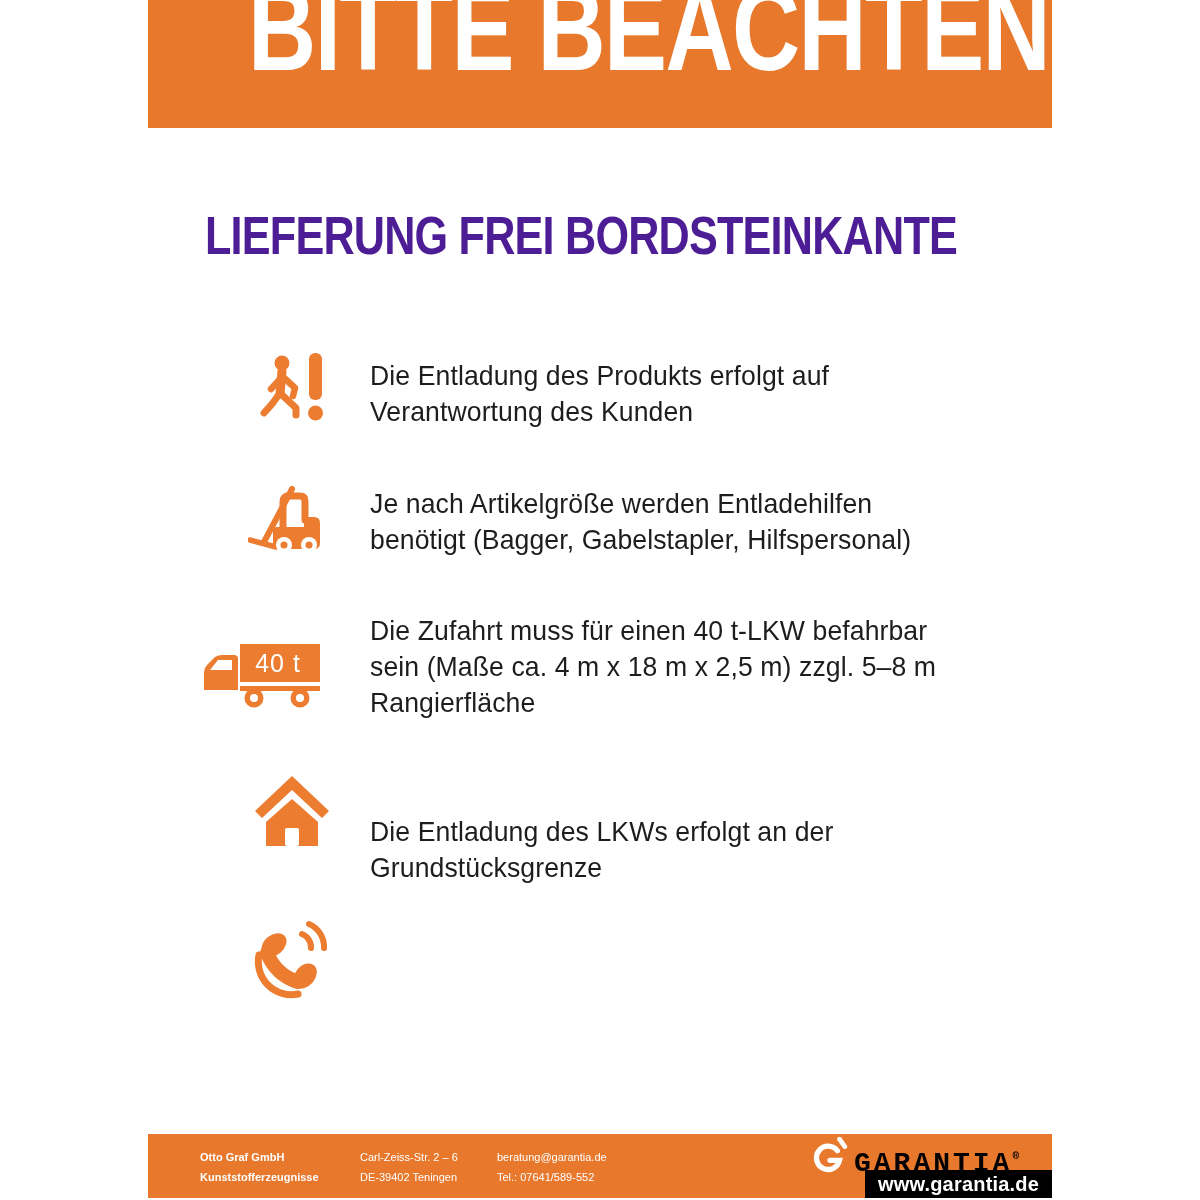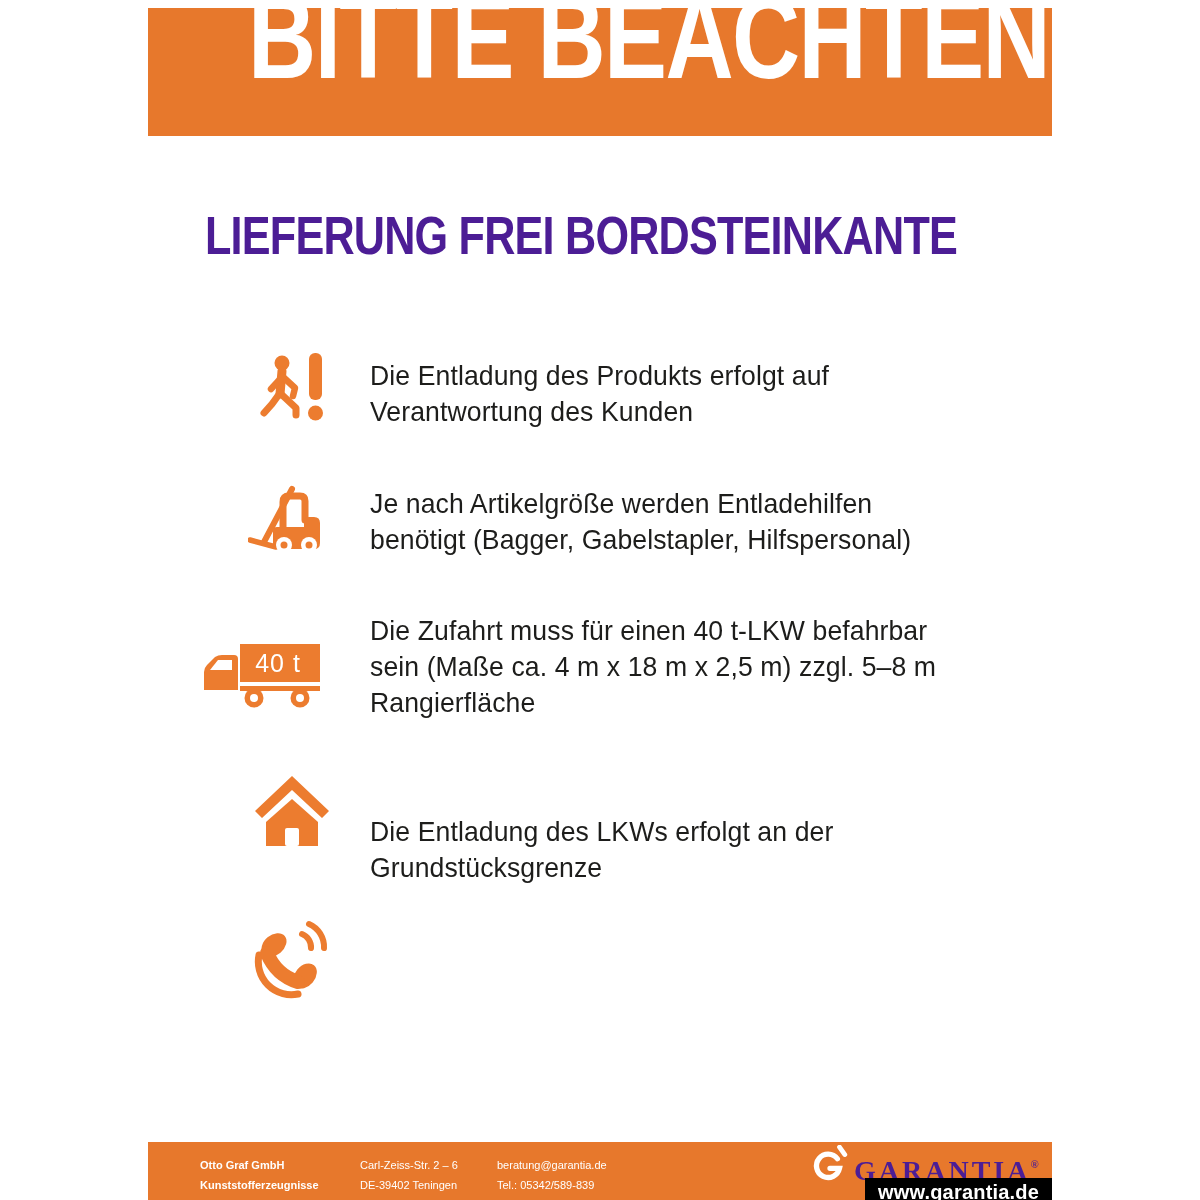--- a/index.html
+++ b/index.html
@@ -1,39 +1,39 @@
 <!DOCTYPE html>
 <html><head>
 <meta charset="utf-8">
 <style>
   html,body{margin:0;padding:0;background:#fff;}
   .page{position:relative;width:1200px;height:1200px;background:#ffffff;
         font-family:"Liberation Sans",sans-serif;overflow:hidden;}
-  .bar{position:absolute;left:148px;width:904px;background:#e7782c;margin-top:8px;}
+  .bar{position:absolute;left:148px;width:904px;background:#e7782c;}
   .header-bar{top:0;height:128px;}
   .header-title{position:absolute;left:0;right:0;top:-30px;text-align:center;
         color:#ffffff;font-weight:bold;font-size:118px;line-height:118px;white-space:nowrap;}
   .header-title .cond{display:inline-block;transform:scaleX(0.8);transform-origin:50% 0;letter-spacing:-2px;}
   .main-heading{position:absolute;left:205px;top:208px;color:#4c1d95;font-weight:bold;
         font-size:54px;line-height:54px;white-space:nowrap;}
   .main-heading .cond{display:inline-block;transform:scaleX(0.8);transform-origin:0 50%;letter-spacing:-1px;}
   .icon-box{position:absolute;}
   .icon-box svg{width:100%;height:100%;display:block;}
   .item-text{position:absolute;left:370px;color:#1d1d1b;font-size:28px;line-height:36px;}
   .item-text .itxt{display:inline-block;transform:scaleX(0.95);transform-origin:0 0;
         white-space:pre-line;letter-spacing:0.1px;}
   .footer-bar{top:1134px;height:64px;}
   .f-col{position:absolute;top:13px;color:#ffffff;font-size:11px;line-height:20px;white-space:nowrap;}
   .f-col.bold{font-weight:bold;}
   .f-company{left:52px;}
   .f-address{left:212px;}
   .f-contact{left:349px;}
   .g-mark{position:absolute;left:664px;top:3px;width:36px;height:38px;}
-  .brand-name{position:absolute;left:706px;top:7px;color:#4c1d95;
-        font-family:Liberation Serif, serif;font-weight:bold;font-size:28px;line-height:30px;letter-spacing:3px;}
+  .brand-name{position:absolute;left:706px;top:7px;color:#000000;
+        font-family:Liberation Mono, monospace;font-weight:bold;font-size:28px;line-height:30px;letter-spacing:3px;}
   .brand-name .reg{font-size:11px;letter-spacing:0;vertical-align:12px;}
   .www-box{position:absolute;left:717px;top:36px;width:187px;height:28px;background:#000000;text-align:center;}
   .www-text{color:#ffffff;font-weight:bold;font-size:20px;line-height:28px;letter-spacing:0.2px;}
 </style>
 </head>
 <body>
 
 <div class="page">
 
   <div class="bar header-bar">
@@ -129,21 +129,21 @@
       <div>Kunststofferzeugnisse</div>
     </div>
 
     <div class="f-col f-address">
       <div>Carl-Zeiss-Str. 2 – 6</div>
       <div>DE-39402 Teningen</div>
     </div>
 
     <div class="f-col f-contact">
       <div>beratung@garantia.de</div>
-      <div>Tel.: 05342/589-839</div>
+      <div>Tel.: 07641/589-552</div>
     </div>
 
     <div class="g-mark">
       <svg viewBox="0 0 34 38" fill="none" stroke="#ffffff">
         <path d="M24 13 A11 11 0 1 0 26 22 L17 22" stroke-width="5" stroke-linecap="round"></path>
         <path d="M26 2 L31 9" stroke-width="4.5" stroke-linecap="round"></path>
       </svg>
     </div>
 
     <div class="brand-name"><span>GARANTIA</span><span class="reg">®</span></div>

